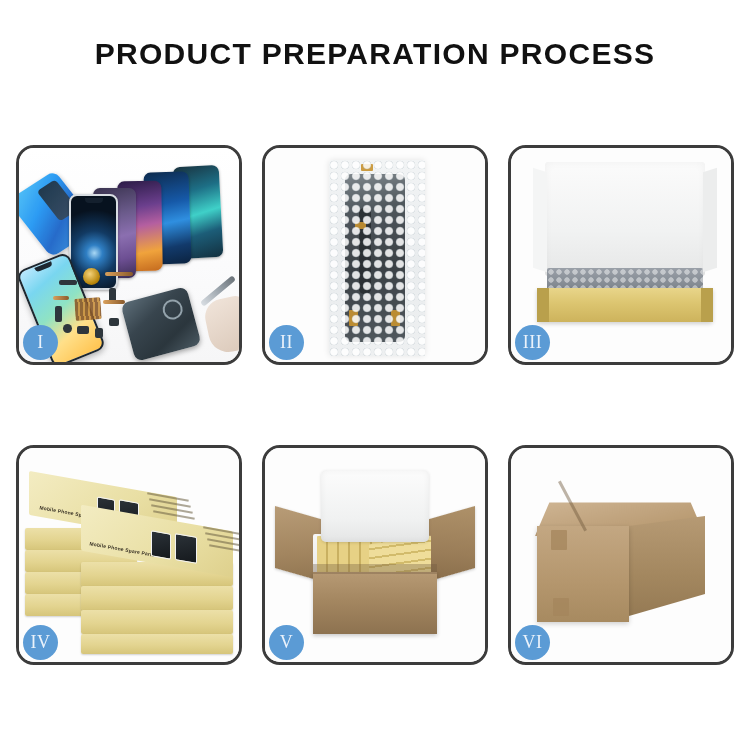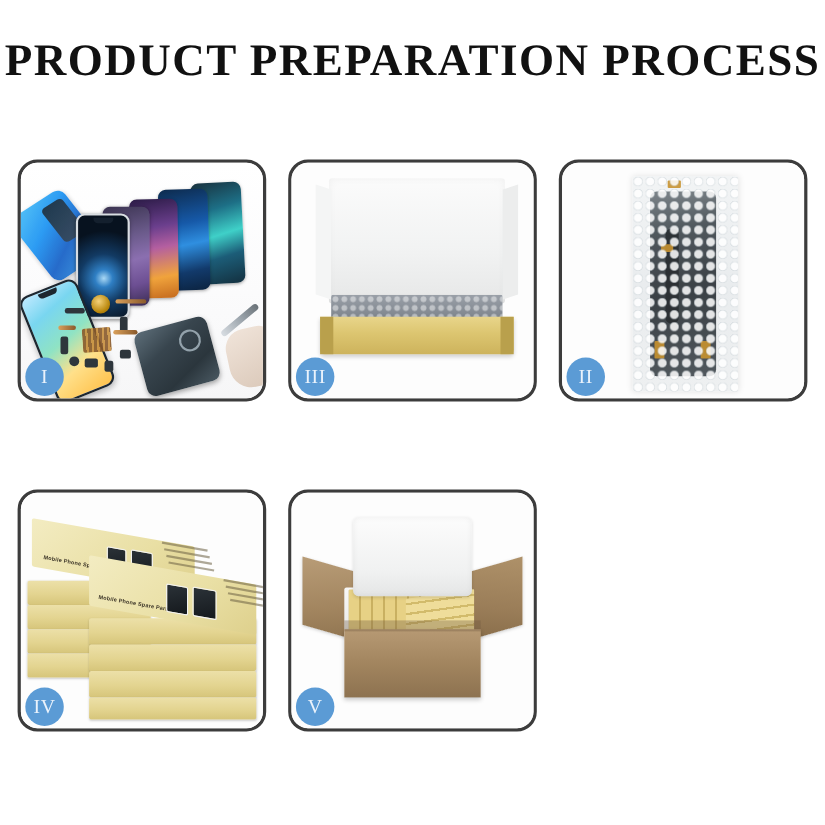--- a/index.html
+++ b/index.html
@@ -23,22 +23,22 @@
 
   
   .header {
     position: absolute;
     left: 0;
     top: 34px;
     width: 750px;
     text-align: center;
   }
   .title {
-    font-family: Liberation Serif, serif;
-    font-size: 41px;
+    font-family: Liberation Sans, sans-serif;
+    font-size: 30px;
     font-weight: 700;
     letter-spacing: 1.3px;
     color: #111111;
     line-height: 40px;
     white-space: nowrap;
   }
   .subtitle {
     margin-top: 8px;
     font-family: "Liberation Sans", sans-serif;
     font-size: 14.5px;
@@ -415,43 +415,43 @@
         <div class="flex-strip" style="left:84px;top:152px;width:22px;"></div>
         <div class="flex-strip" style="left:34px;top:148px;width:16px;"></div>
         <div class="back-plate"></div>
         <div class="hand"></div>
         <div class="tool"></div>
         <div class="badge">I</div>
       </div>
     </div>
 
     <div class="panel">
-      <div class="panel-inner p3">
-        <div class="b3-lid"></div>
-        <div class="b3-foam"></div>
-        <div class="b3-base"></div>
-        <div class="badge">III</div>
-      </div>
-    </div>
-
-    <div class="panel">
       <div class="panel-inner p2">
         <div class="bag">
           <div class="part-inbag"></div>
           <div class="tape" style="left:32px;top:4px;width:12px;height:7px;"></div>
           <div class="tape" style="left:26px;top:62px;width:11px;height:7px;"></div>
           <div class="tape" style="left:20px;top:150px;width:9px;height:16px;"></div>
           <div class="tape" style="left:62px;top:150px;width:9px;height:16px;"></div>
           <div class="bubbles"></div>
         </div>
         <div class="badge">II</div>
       </div>
     </div>
 
     <div class="panel">
+      <div class="panel-inner p3">
+        <div class="b3-lid"></div>
+        <div class="b3-foam"></div>
+        <div class="b3-base"></div>
+        <div class="badge">III</div>
+      </div>
+    </div>
+
+    <div class="panel">
       <div class="panel-inner p4">
         <div class="stack">
 
           <div class="sbox" style="left:0px;top:62px;width:112px;height:22px;"></div>
           <div class="sbox" style="left:0px;top:84px;width:112px;height:22px;"></div>
           <div class="sbox" style="left:0px;top:106px;width:112px;height:22px;"></div>
           <div class="sbox" style="left:0px;top:128px;width:112px;height:22px;"></div>
 
           <div class="sbox" style="left:56px;top:96px;width:152px;height:24px;"></div>
           <div class="sbox" style="left:56px;top:120px;width:152px;height:24px;"></div>
@@ -486,15 +486,26 @@
         <div class="c5-flap-r"></div>
         <div class="c5-foambox"></div>
         <div class="c5-inner"></div>
         <div class="c5-inner2"></div>
         <div class="c5-foamlid"></div>
         <div class="c5-body"></div>
         <div class="badge">V</div>
       </div>
     </div>
 
+    <div class="panel">
+      <div class="panel-inner p6">
+        <div class="c6-top"></div>
+        <div class="c6-side"></div>
+        <div class="c6-front"></div>
+        <div class="c6-seam"></div>
+        <div class="c6-tape" style="left:40px;top:82px;width:16px;height:20px;"></div>
+        <div class="c6-tape" style="left:42px;top:150px;width:16px;height:18px;"></div>
+        <div class="badge">VI</div>
+      </div>
+    </div>
 
   </div>
 </div>
 
 </body></html>

